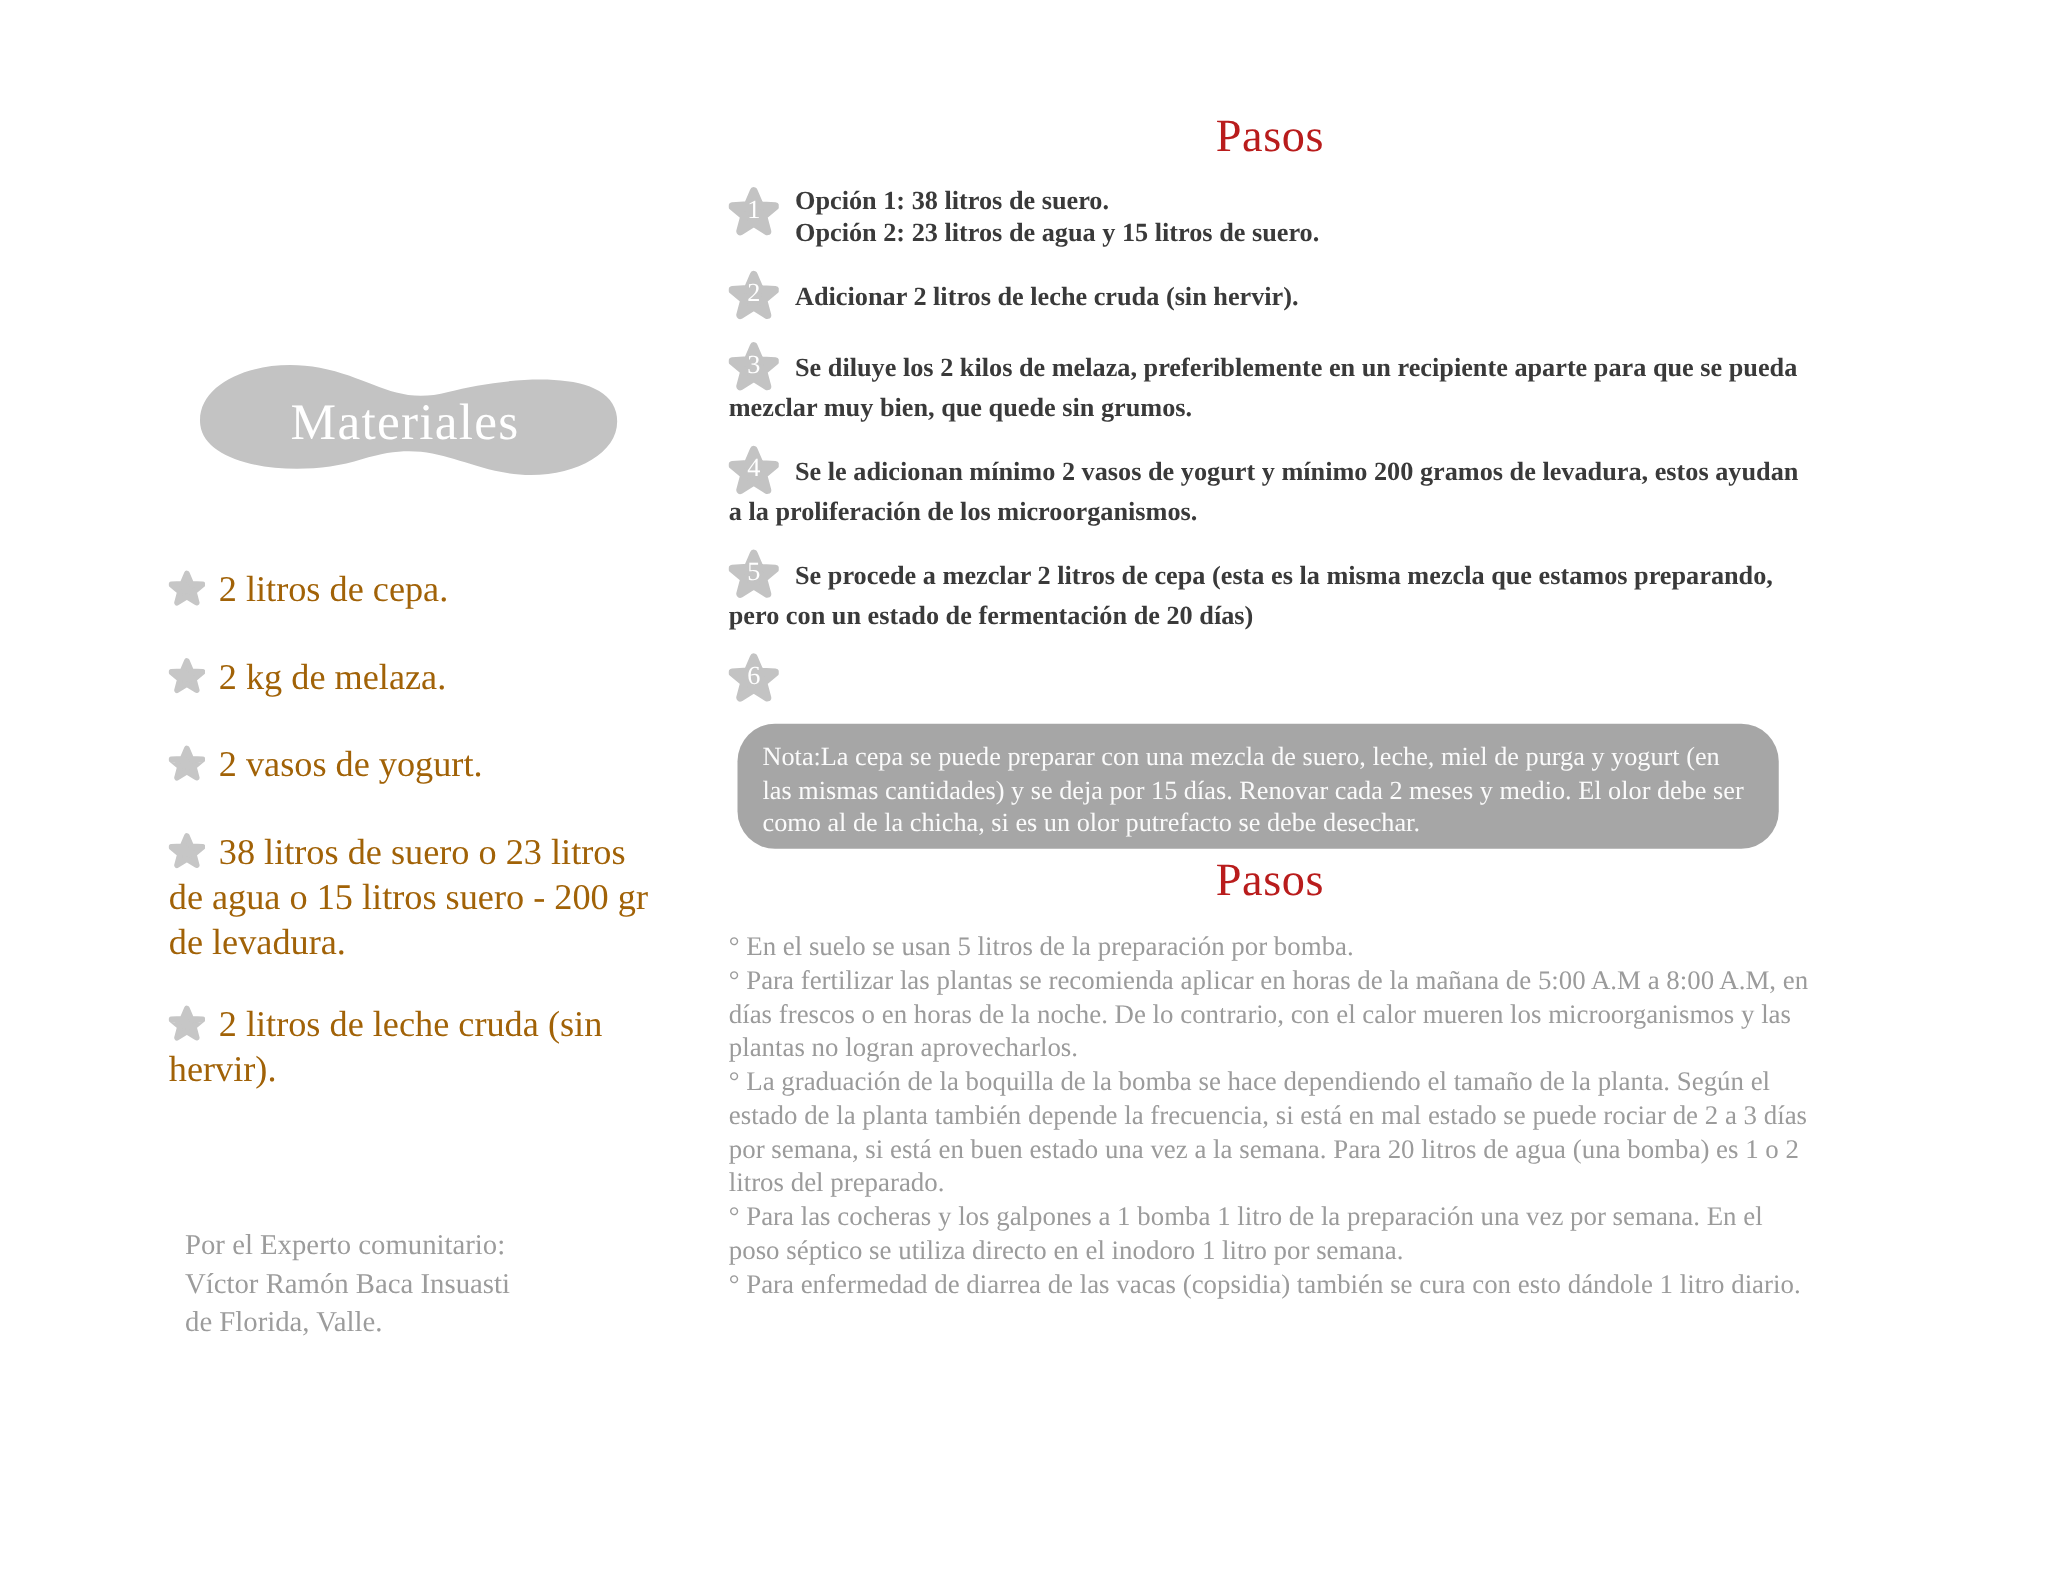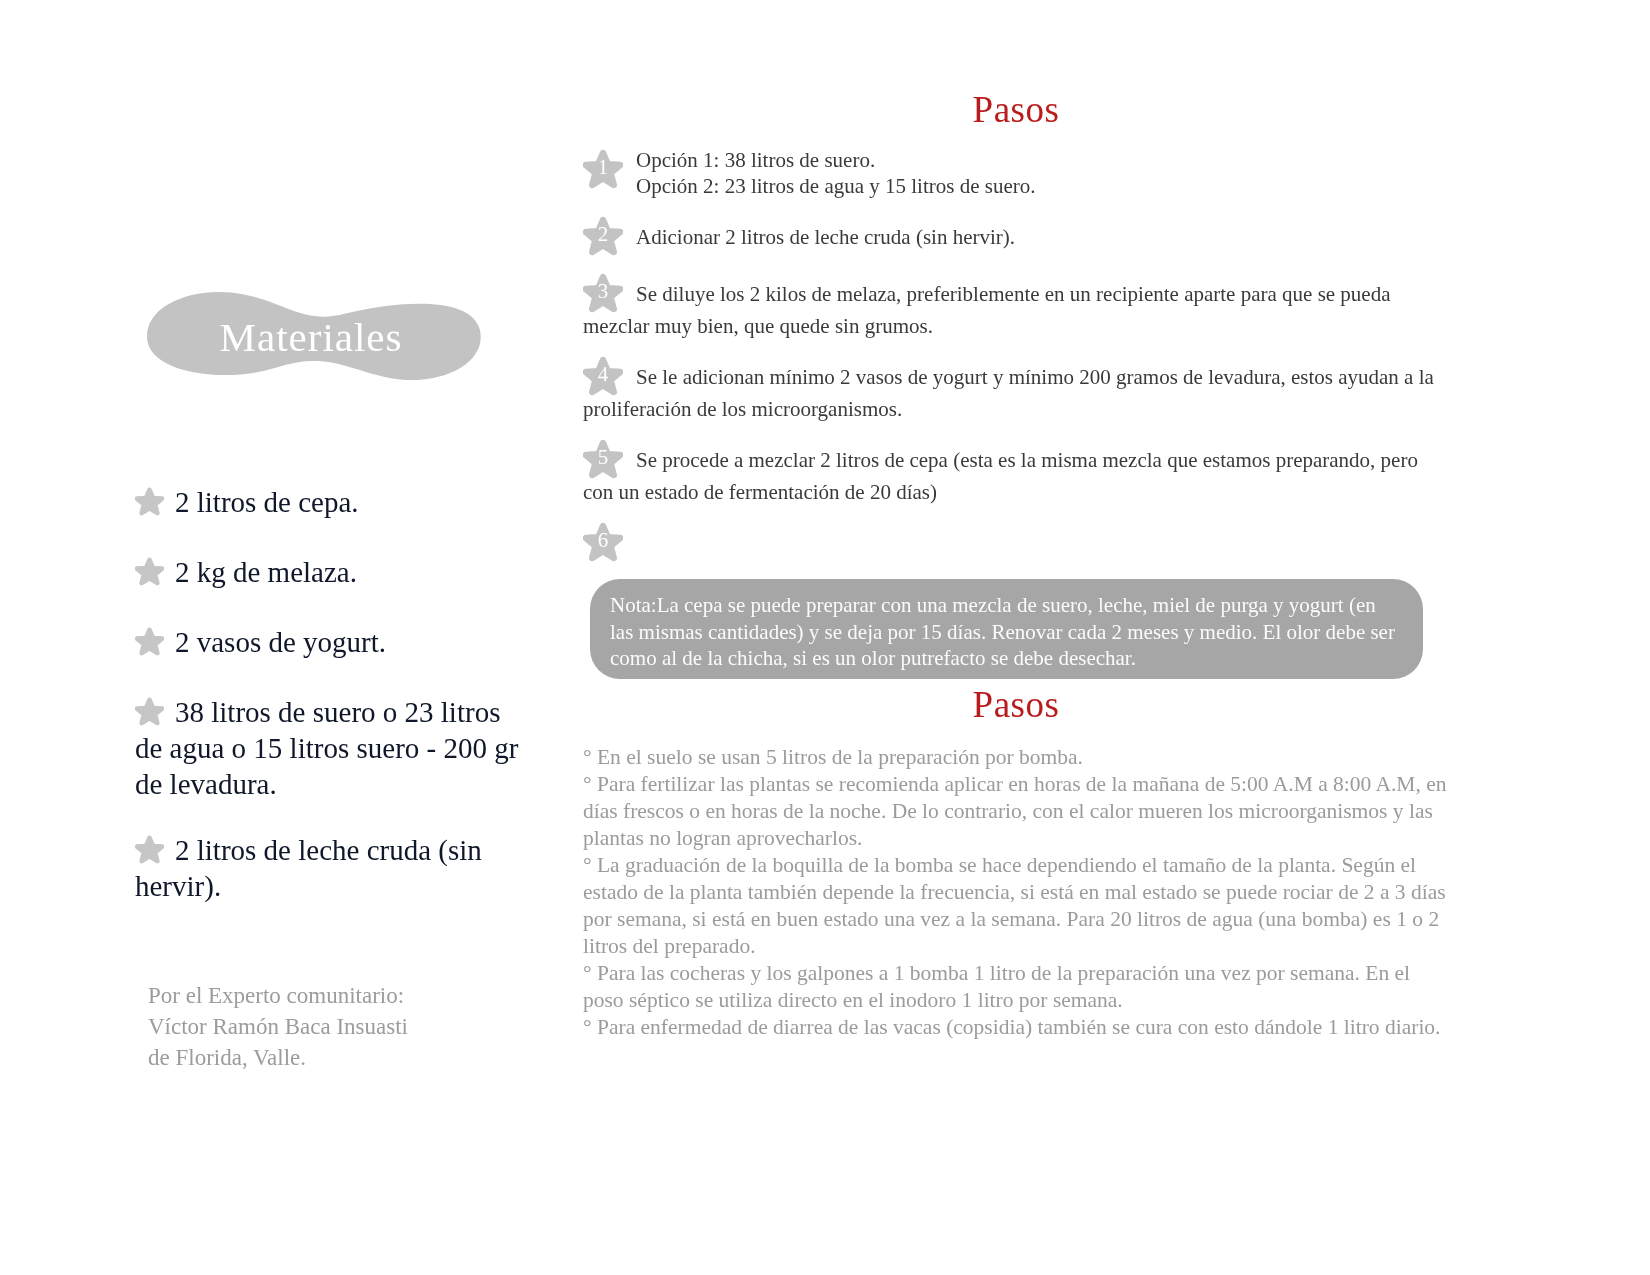--- a/index.html
+++ b/index.html
@@ -6,31 +6,31 @@
   #page{
     position:relative;
     width:1650px;height:1275px;
     background:#ffffff;
     font-family:"Liberation Serif", serif;
     overflow:hidden;
   }
 
   
   #materials-blob{
-    position:absolute;left:133px;top:272px;width:356px;height:134px;text-decoration:underline;
+    position:absolute;left:146px;top:272px;width:356px;height:134px;text-decoration:underline;
   }
   #materials-blob svg{width:100%;height:100%;display:block;}
   #materials-title{
     position:absolute;left:0;top:50%;width:100%;
     transform:translateY(-54%);
     text-align:center;color:#ffffff;font-size:41px;letter-spacing:1px;
   }
   #materials-list{
-    position:absolute;left:135px;top:484px;width:400px;
-    color:#0f172a;font-size:29px;line-height:36px;
+    position:absolute;left:135px;top:454px;width:400px;
+    color:#a16207;font-size:29px;line-height:36px;
   }
   .mat-item{margin-bottom:34px;}
   .mat-item:nth-child(4){margin-bottom:30px;margin-top:23px;}
   .mat-star{
     position:relative;display:inline-block;width:29px;height:29px;
     margin-right:11px;vertical-align:-4px;
   }
   .mat-star svg{width:100%;height:100%;display:block;}
   #credit{
     position:absolute;left:148px;top:980px;width:360px;
@@ -48,21 +48,21 @@
   .step{margin-bottom:17px;}
   .step-star{
     position:relative;display:inline-block;width:40px;height:40px;
     margin-right:13px;vertical-align:-12px;
   }
   .step-star svg{width:100%;height:100%;display:block;}
   .step-num{
     position:absolute;left:50%;top:45%;transform:translate(-50%,-50%);
     color:#ffffff;font-size:21px;
   }
-  .step-text{white-space:pre-line;}
+  .step-text{white-space:pre-line;font-weight:bold;}
   .step-first{display:flex;align-items:flex-start;}
   .step-first .step-star{flex:0 0 40px;margin-top:2px;}
 
   #nota-box{
     margin-top:14px;margin-left:7px;margin-right:26px;
     background:#a6a6a6;border-radius:30px;
     color:#fbfbfb;font-size:21px;line-height:26.5px;
     padding:13px 20px 7px 20px;
   }
   #usos-title{margin-top:4px;margin-bottom:18px;}

